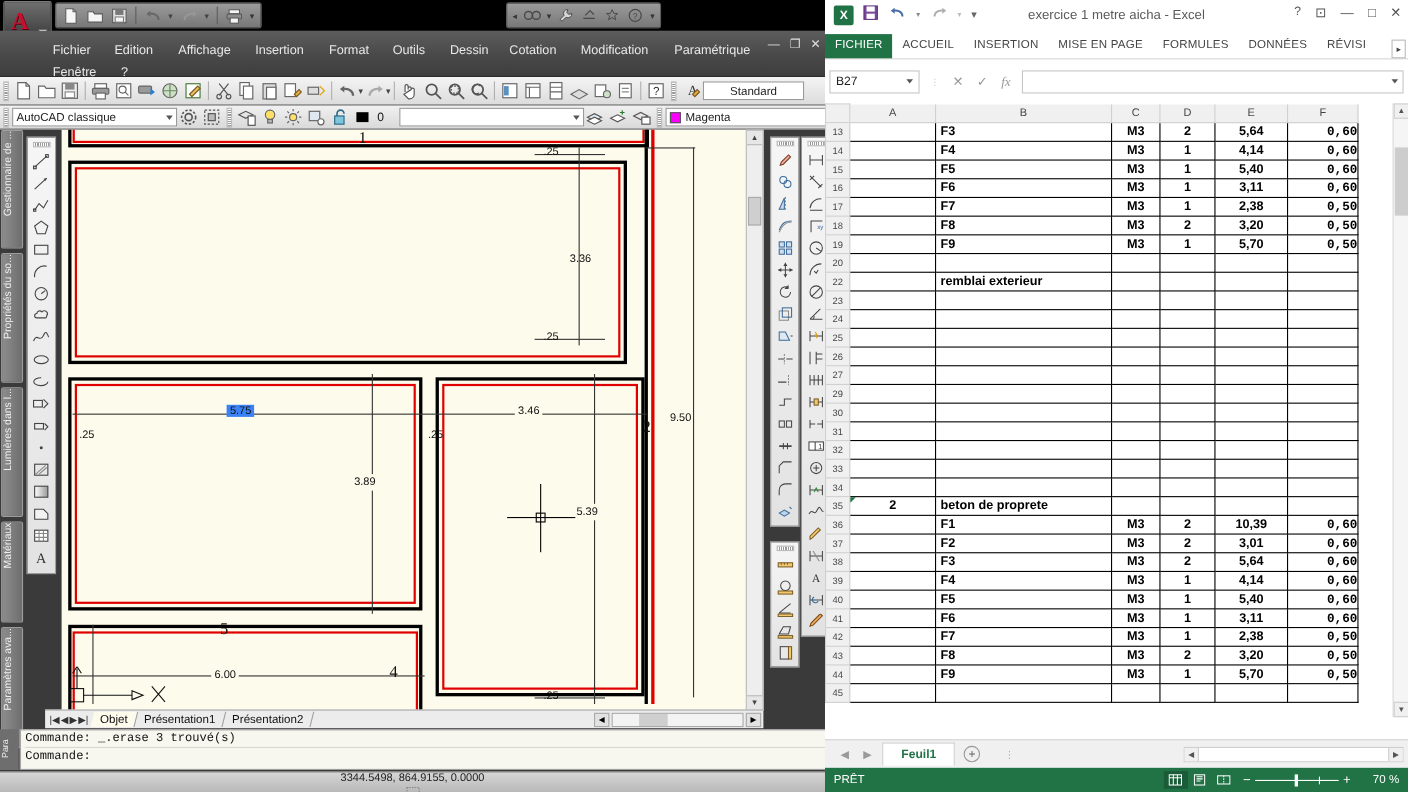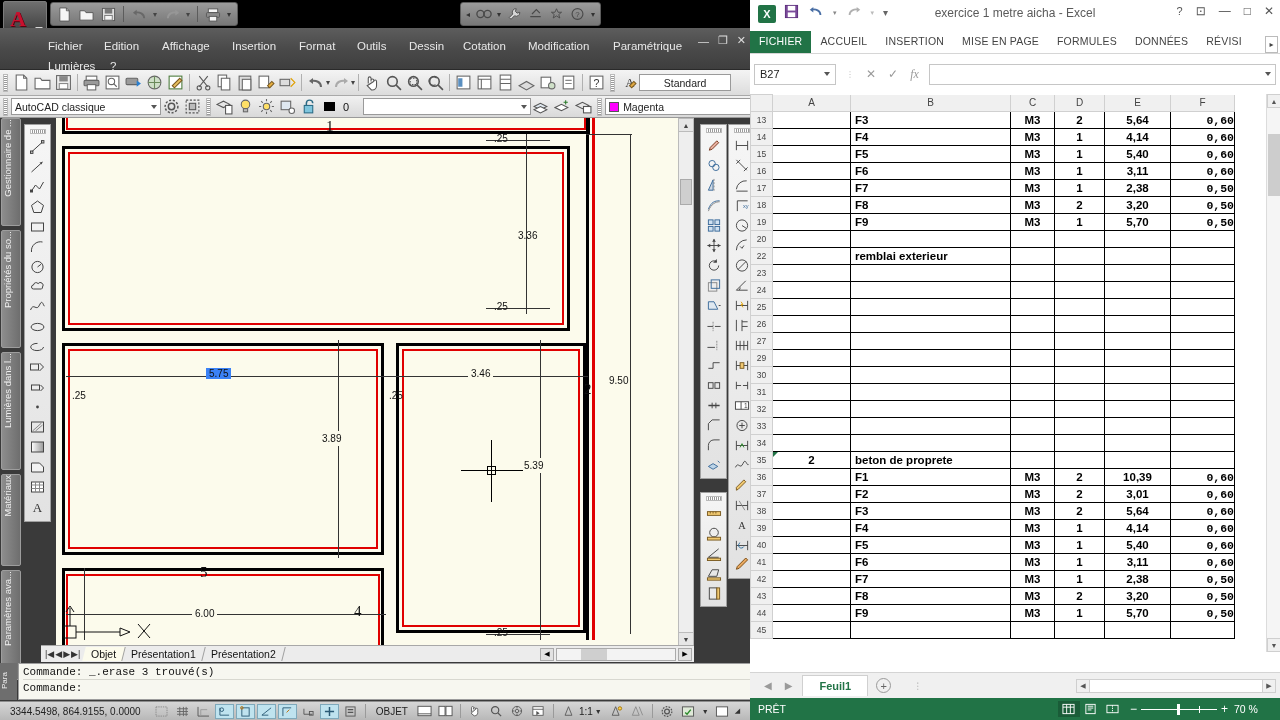--- a/index.html
+++ b/index.html
@@ -164,21 +164,21 @@
   .cmdline {
     position: absolute; left: 18px; top: 663px; width: 827px; height: 37px;
     background: #f7f7f0; border: 1px solid #9d9d9d;
     font-family: "Liberation Mono", monospace; font-size: 11px; color: #111;
     padding: 1px 4px;
   }
   .acad-status {
     position: absolute; left: 0; top: 701px; width: 750px; height: 19px;
     background: linear-gradient(180deg,#d6d6d6,#b8b8b8);
     border-top: 1px solid #8d8d8d;
-    display: flex; align-items: center; font-size: 10px; color: #222;
+    display: flex; align-items: center; font-size: 10px; color: #222; flex-direction: column;
   }
   .sb-icn {
     width: 19px; height: 15px; margin: 0 1px; flex: none;
     display: flex; align-items: center; justify-content: center;
     border: 1px solid transparent;
   }
   .sb-on { background: #bfe3ef; border: 1px solid #7fa9bb; }
   .sb-sep { width: 1px; height: 14px; background: #9a9a9a; margin: 0 4px; flex: none; }
 
   
@@ -371,21 +371,21 @@
     <span class="menu-item" style="left:48px;top:12px">Fichier</span>
     <span class="menu-item" style="left:104px;top:12px">Edition</span>
     <span class="menu-item" style="left:162px;top:12px">Affichage</span>
     <span class="menu-item" style="left:232px;top:12px">Insertion</span>
     <span class="menu-item" style="left:299px;top:12px">Format</span>
     <span class="menu-item" style="left:357px;top:12px">Outils</span>
     <span class="menu-item" style="left:409px;top:12px">Dessin</span>
     <span class="menu-item" style="left:463px;top:12px">Cotation</span>
     <span class="menu-item" style="left:528px;top:12px">Modification</span>
     <span class="menu-item" style="left:613px;top:12px">Paramétrique</span>
-    <span class="menu-item" style="left:48px;top:32px">Lumières</span>
+    <span class="menu-item" style="left:48px;top:32px">Fenêtre</span>
     <span class="menu-item" style="left:110px;top:32px">?</span>
     <div class="win-btns">
       <span>—</span>
       <span>❐</span>
       <span>✕</span>
     </div>
   </div>
 
   <div class="acad-toolbar1">
     <span class="grip"></span>
@@ -1688,16 +1688,16 @@
           </svg>
         </span>
       <span class="zoom-slider">
         <span style="font-size:12px">−</span>
         <span class="zs-track">
           <span class="zs-thumb"></span>
           <span class="zs-mid"></span>
         </span>
         <span style="font-size:12px">+</span>
       </span>
-      <span style="min-width:38px;text-align:left">70 %</span>
+      <span style="min-width:38px;text-align:right">70 %</span>
     </span>
   </div>
 </div>
 
 </body></html>

